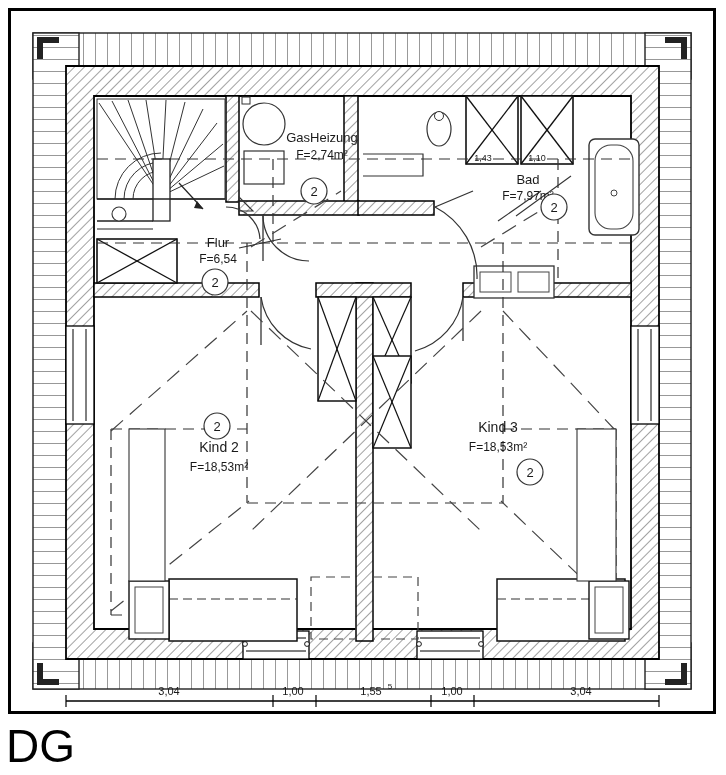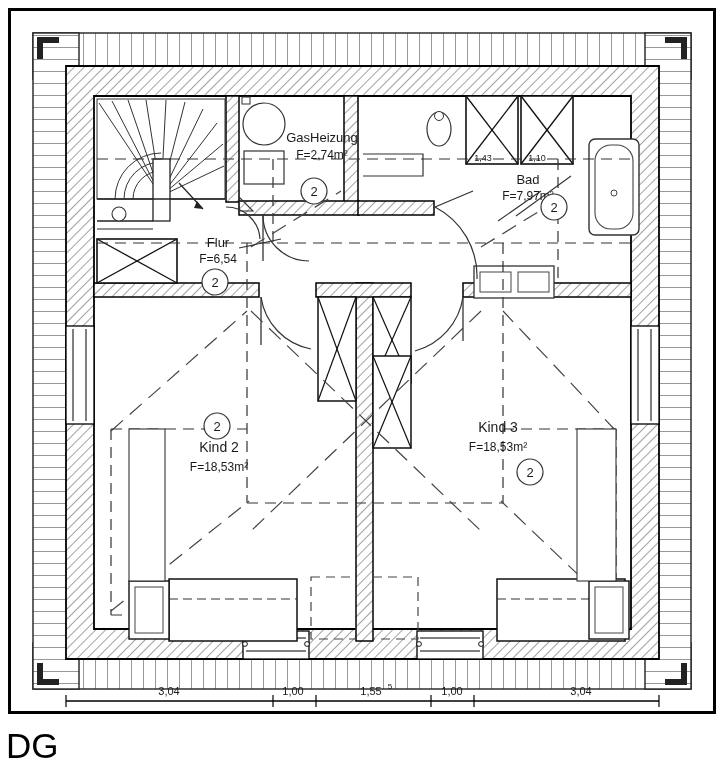--- a/index.html
+++ b/index.html
@@ -1,20 +1,20 @@
 <!DOCTYPE html>
 <html><head>
 <meta charset="utf-8">
 <style>
   html,body{margin:0;padding:0;background:#ffffff;}
   body{width:726px;height:775px;font-family:"Liberation Sans",sans-serif;overflow:hidden;}
   #page{position:relative;width:575px;height:775px;background:#fff;}
   #plan-frame{position:absolute;left:8px;top:8px;width:708px;height:706px;border:3px solid #000;box-sizing:border-box;background:#fff;}
   #svg-plan{position:absolute;left:0;top:0;}
-  #floor-caption{position:absolute;left:6px;top:726px;font-size:35px;line-height:40px;color:#000;font-family:"Liberation Sans",sans-serif;letter-spacing:0px;}
+  #floor-caption{position:absolute;left:6px;top:726px;font-size:46px;line-height:40px;color:#000;font-family:"Liberation Sans",sans-serif;letter-spacing:0px;}
   .roomlabel{font-family:"Liberation Sans",sans-serif;fill:#1a1a1a;}
 </style>
 </head>
 <body>
 
 <div id="page">
 
   <div id="plan-frame">
     <svg id="svg-plan" width="702" height="700" viewBox="0 0 702 700">
 

